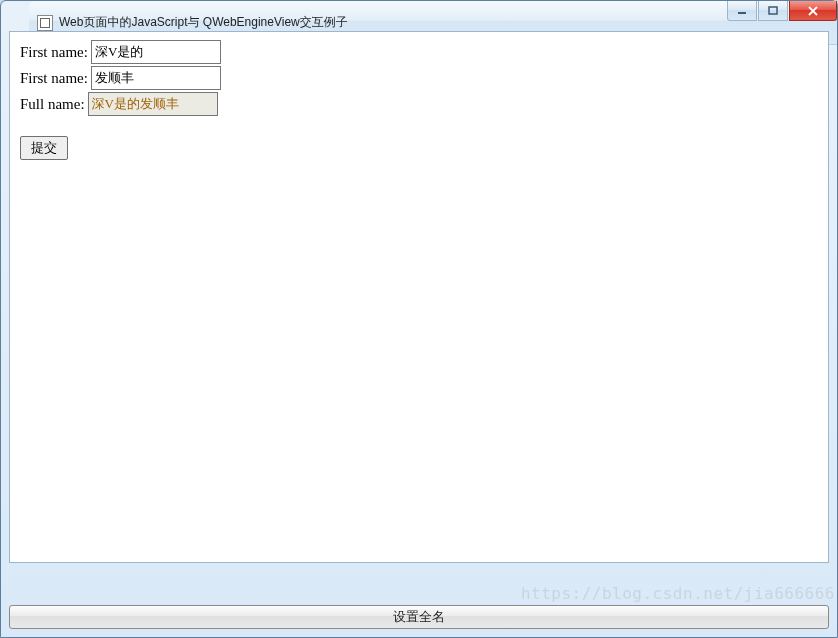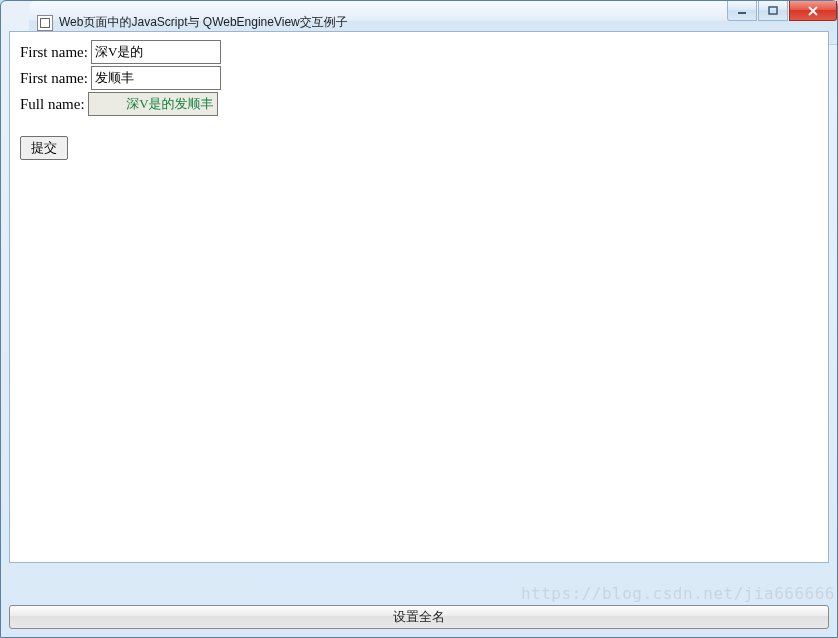--- a/index.html
+++ b/index.html
@@ -115,22 +115,21 @@
   .form-row input[type="text"] {
     width: 130px;
     height: 20px;
     border: 1px solid #767676;
     font-size: 13px;
     padding: 11px 3px;
     font-family: "SimSun", serif;
   }
   .form-row input[disabled] {
     background: #ebebe4;
-    color: #15803d;
-    text-align: right;
+    color: #a16207;
   }
   .submit-btn {
     margin-top: 18px;
     padding: 2px 10px;
     font-size: 13px;
     font-family: "SimSun", sans-serif;
     background: #efefef;
     border: 1px solid #707070;
     border-radius: 2px;
     cursor: pointer;

